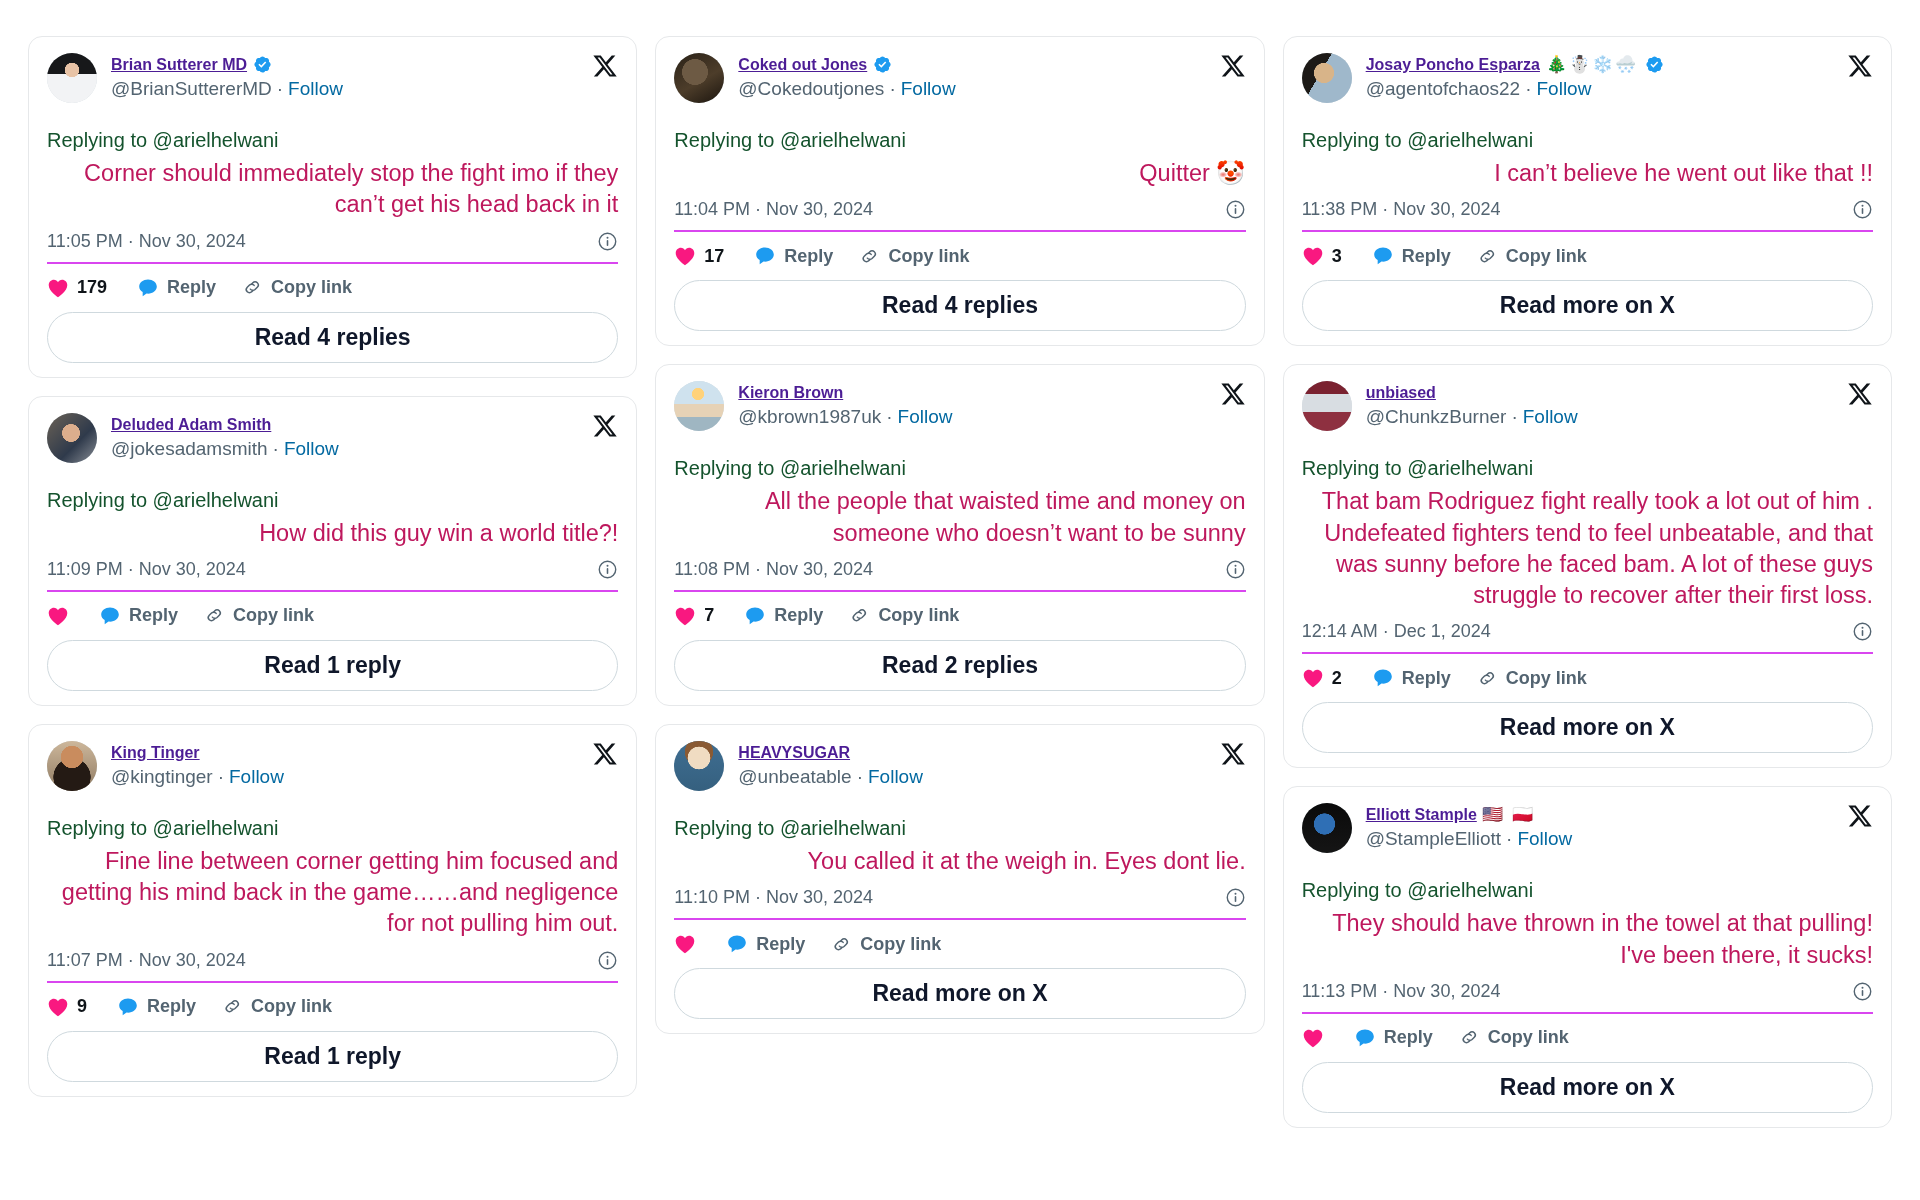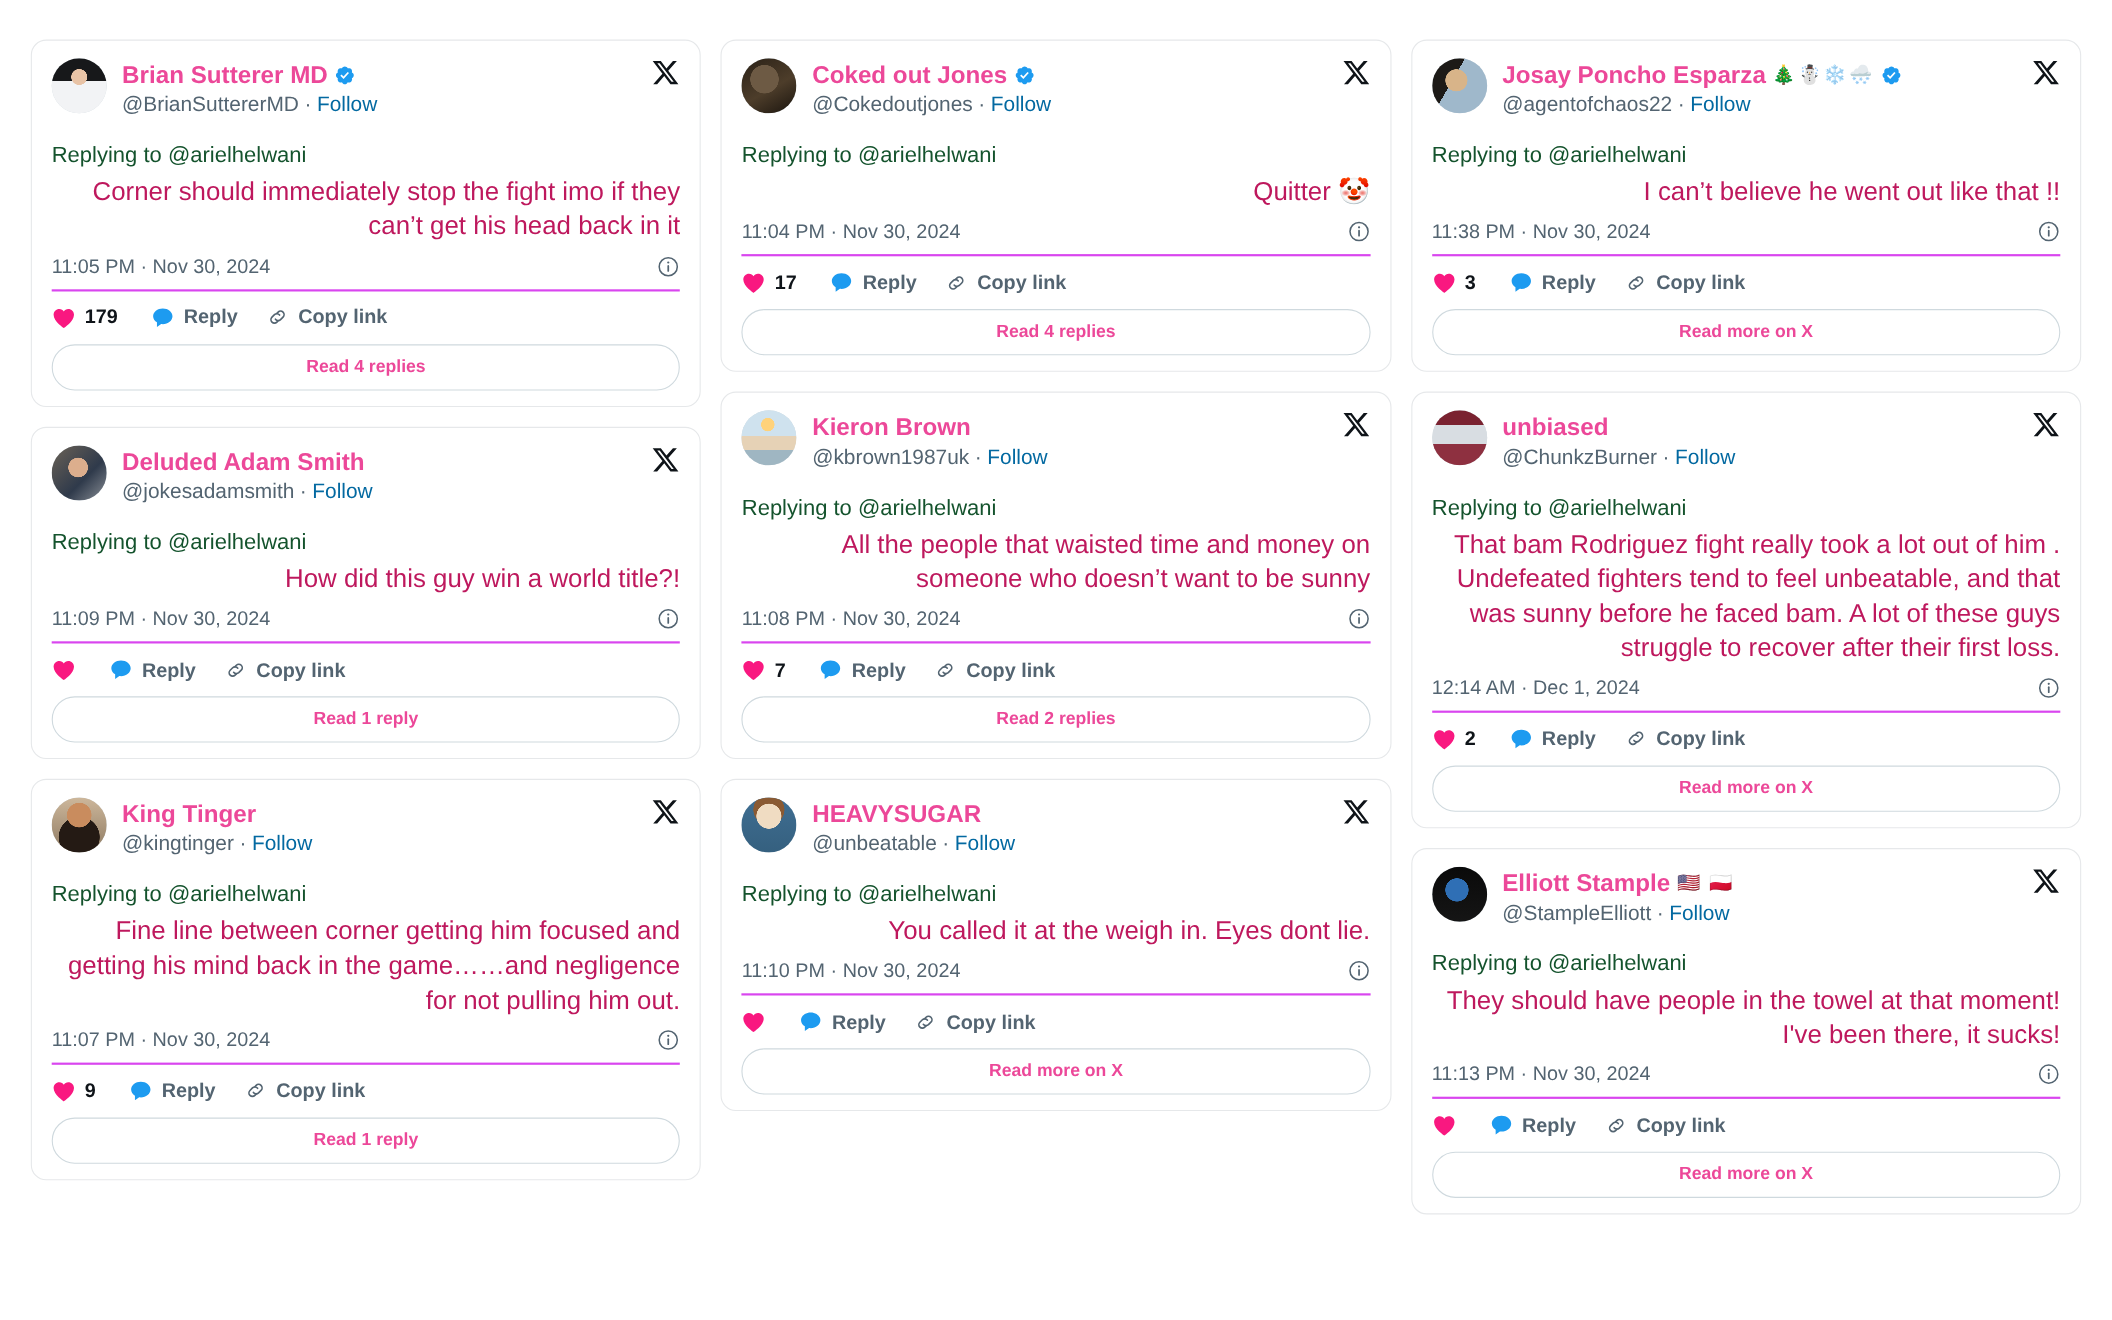--- a/index.html
+++ b/index.html
@@ -56,23 +56,24 @@
   .identity { padding-top: 2px; min-width: 0; flex: 1; }
   .name-row {
     display: flex;
     align-items: center;
     gap: 6px;
     flex-wrap: nowrap;
     line-height: 1.2;
   }
   .display-name {
     font-weight: bold;
-    font-size: 22px;
-    color: #ec4899;
+    font-size: 16px;
+    color: #4c1d95;
     white-space: nowrap;
+    text-decoration: underline;
   }
   .emoji-run {
     font-size: 17px;
     letter-spacing: 2px;
     line-height: 1;
     white-space: nowrap;
   }
   .verified-badge {
     width: 19px; height: 19px;
     flex: 0 0 19px;
@@ -153,23 +154,23 @@
   .link-icon  { width: 21px; height: 21px; flex: 0 0 21px; }
   .read-more-btn {
     display: block;
     width: 100%;
     margin-top: 13px;
     padding: 11px 0;
     text-align: center;
     border: 1px solid #cfd9de;
     border-radius: 999px;
     background: #ffffff;
-    color: #ec4899;
+    color: #0f172a;
     font-weight: bold;
-    font-size: 16px;
+    font-size: 23px;
     font-family: inherit;
     cursor: pointer;
   }
 </style>
 </head>
 <body>
 
 <div id="board">
   <div class="masonry">
       <div class="column">
@@ -768,21 +769,21 @@
         </div>
       </div>
       <span class="x-logo">
         <svg viewBox="0 0 24 24" width="26" height="26" aria-hidden="true">
           <path fill="#0f1419" d="M18.244 2.25h3.308l-7.227 8.26 8.502 11.24H16.17l-5.214-6.817L4.99 21.75H1.68l7.73-8.835L1.254 2.25H8.08l4.713 6.231zm-1.161 17.52h1.833L7.084 4.126H5.117z"></path>
         </svg>
       </span>
     </div>
 
     <div class="replying-to">Replying to @arielhelwani</div>
-    <div class="tweet-text">They should have people in the towel at that moment! I've been there, it sucks!</div>
+    <div class="tweet-text">They should have thrown in the towel at that pulling! I've been there, it sucks!</div>
 
     <div class="meta-row">
       <span class="timestamp">11:13 PM · Nov 30, 2024</span>
       <span class="info-icon">
         <svg viewBox="0 0 24 24" width="21" height="21" aria-hidden="true">
           <circle cx="12" cy="12" r="9.4" fill="none" stroke="#536471" stroke-width="1.6"></circle>
           <circle cx="12" cy="7.6" r="1.15" fill="#536471"></circle>
           <rect x="11.1" y="10.2" width="1.8" height="7" rx="0.9" fill="#536471"></rect>
         </svg>
       </span>

